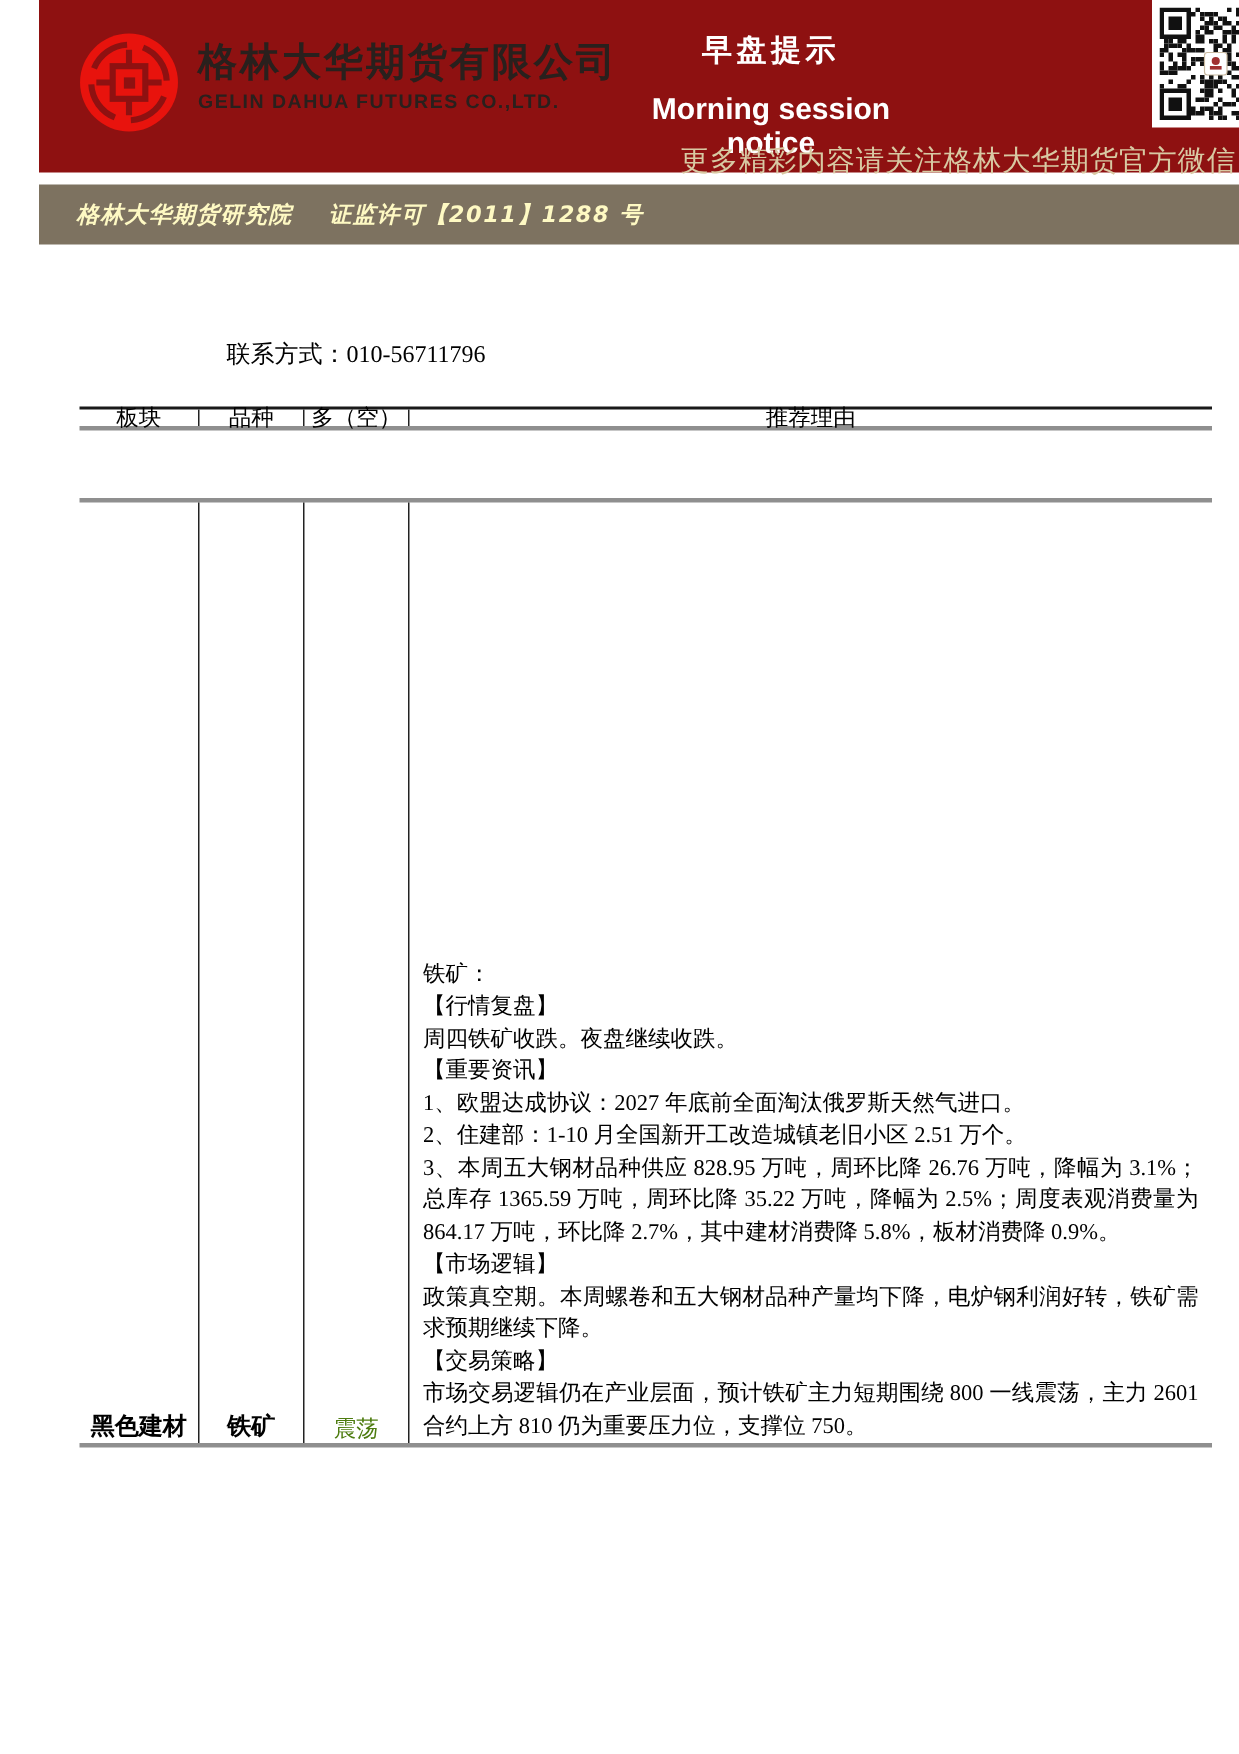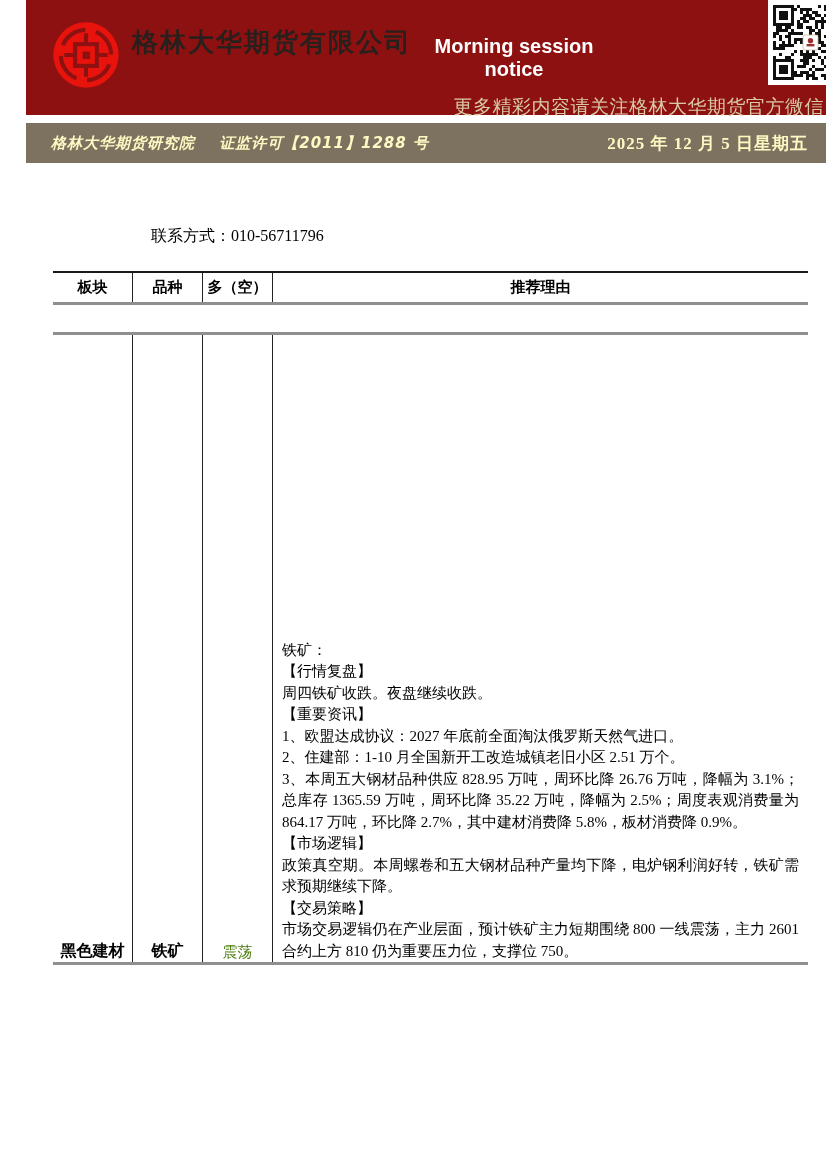--- a/index.html
+++ b/index.html
@@ -43,23 +43,23 @@
   .info-bar-right{position:absolute;right:44px;font-size:17px;font-weight:bold;letter-spacing:1px;}
   
   .researcher-line{position:absolute;left:125px;top:180px;font-size:16px;}
   .researcher-line .v-name{margin-left:14px;}
   .researcher-line .l-qual{margin-left:46px;}
   .researcher-line .v-qual{margin-left:14px;}
   .researcher-line .l-adv{margin-left:34px;}
   .researcher-line .v-adv{margin-left:2px;}
   .contact-line{position:absolute;left:125px;top:226px;font-size:16px;}
   
-  .thead{position:absolute;left:27px;top:271px;width:755px;height:34px;
+  .thead{position:absolute;left:27px;top:271px;width:755px;height:16px;
     border-top:2px solid var(--line-dark);border-bottom:3px solid var(--line-gray);
-    display:flex;font-weight:bold;font-size:15px;}
+    display:flex;font-weight:normal;font-size:15px;}
   .thead .cell{display:flex;align-items:center;justify-content:center;height:100%;}
   .tbody{position:absolute;left:27px;top:332px;width:755px;height:633px;
     border-top:3px solid var(--line-gray);border-bottom:3px solid var(--line-gray);
     display:flex;}
   .col-1{width:79px;}
   .col-2{width:70px;}
   .col-3{width:70px;}
   .col-4{width:536px;}
   .vline{border-left:1.5px solid #222222;}
   .tbody .cell{display:flex;align-items:flex-end;justify-content:center;height:100%;}
@@ -81,22 +81,24 @@
         <g fill="none" stroke="#8e1111" stroke-width="6">
           <circle cx="50" cy="50" r="37" stroke-dasharray="42 16" transform="rotate(22 50 50)"></circle>
           <rect x="34" y="34" width="32" height="32"></rect>
           <path d="M50 18 v14 M50 68 v14 M18 50 h14 M68 50 h14"></path>
         </g>
         <rect x="45" y="45" width="11" height="11" fill="#8e1111"></rect>
       </svg>
     </div>
     <div class="brand">
       <div class="brand-cn">格林大华期货有限公司</div>
+      <div class="brand-en">GELIN DAHUA FUTURES CO.,LTD.</div>
     </div>
     <div class="title-block">
+      <div class="title-cn">早盘提示</div>
       <div class="title-en">Morning session notice</div>
     </div>
     <div class="qr-box">
       <svg id="qr" width="75" height="75">
           <rect x="0" y="0" width="75" height="75" fill="#fff"></rect>
           <rect x="24" y="0" width="3" height="3" fill="#111"></rect>
           <rect x="45" y="0" width="3" height="3" fill="#111"></rect>
           <rect x="51" y="0" width="3" height="3" fill="#111"></rect>
           <rect x="21" y="3" width="3" height="3" fill="#111"></rect>
           <rect x="27" y="3" width="3" height="3" fill="#111"></rect>
@@ -319,21 +321,20 @@
         </svg>
     </div>
     <div class="wechat-note">更多精彩内容请关注格林大华期货官方微信</div>
   </div>
 
   <div class="info-bar">
     <div class="info-bar-left">
       <span>格林大华期货研究院</span>
       <span class="license">证监许可【2011】1288 号</span>
     </div>
-    <div class="info-bar-right">2025 年 12 月 5 日星期五</div>
   </div>
 
   <div class="contact-line">联系方式：010-56711796</div>
 
   <div class="thead">
     <div class="cell col-1">板块</div>
     <div class="cell col-2 vline">品种</div>
     <div class="cell col-3 vline">多（空）</div>
     <div class="cell col-4 vline">推荐理由</div>
   </div>

